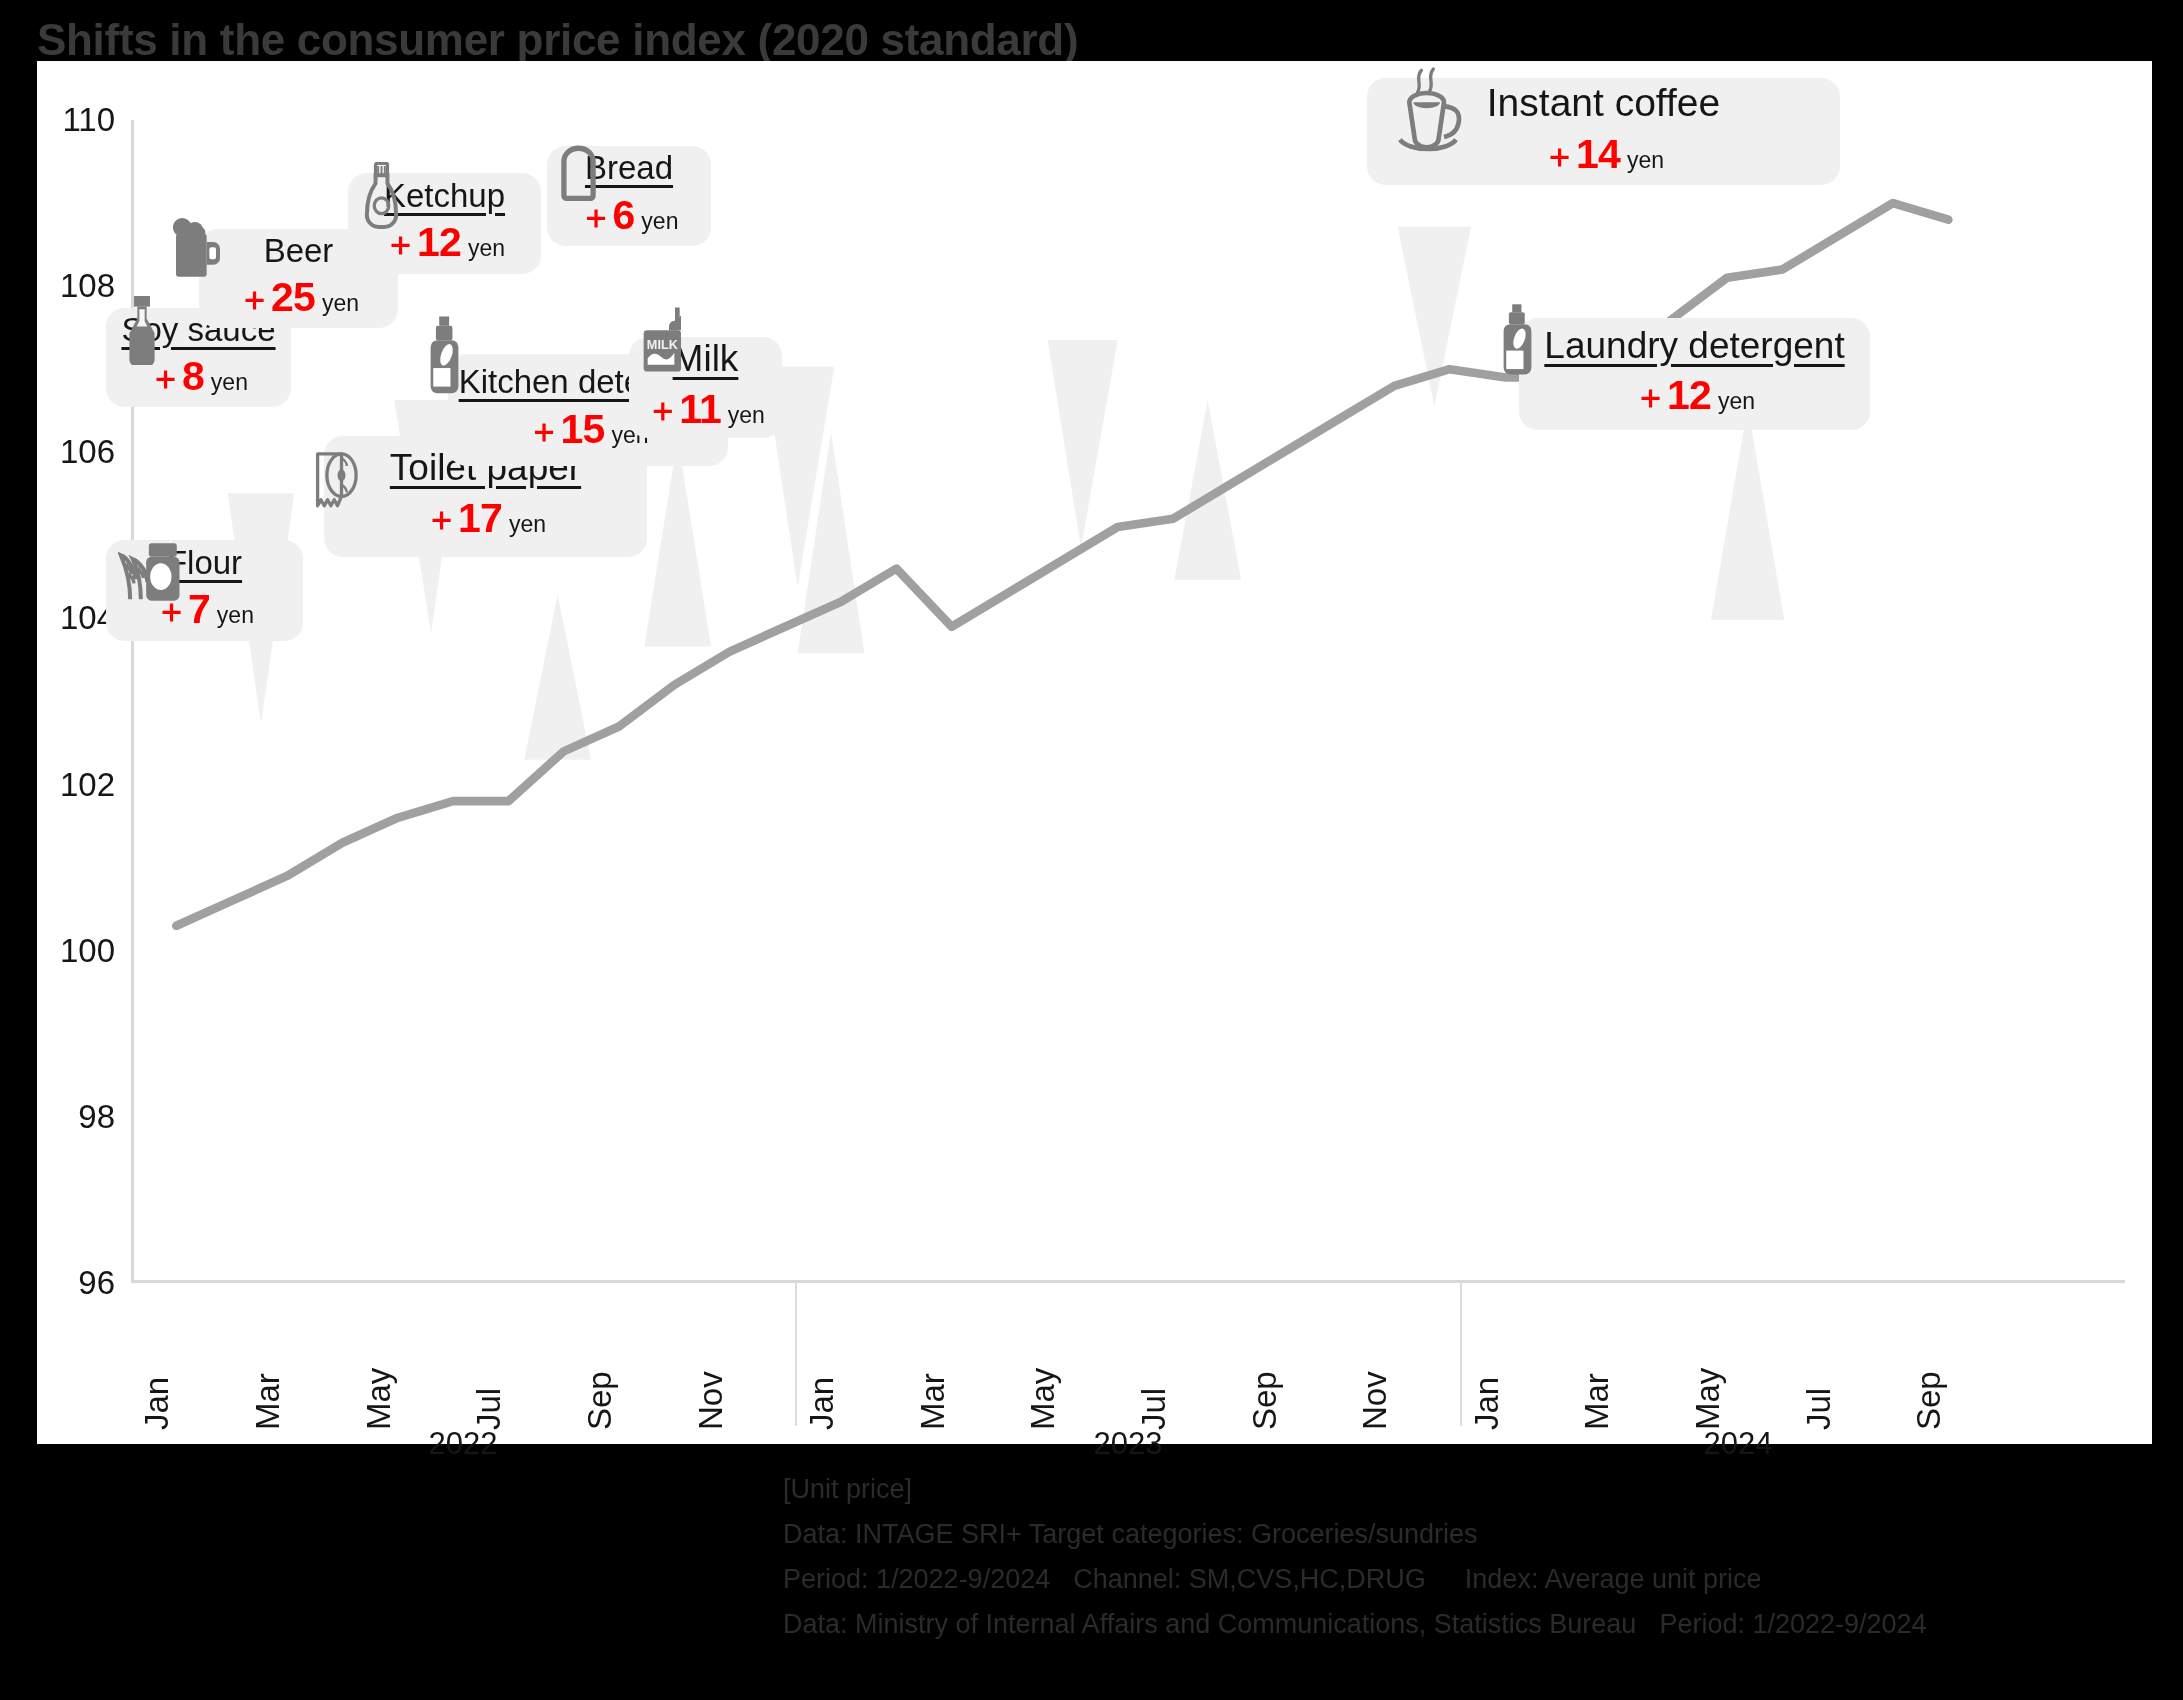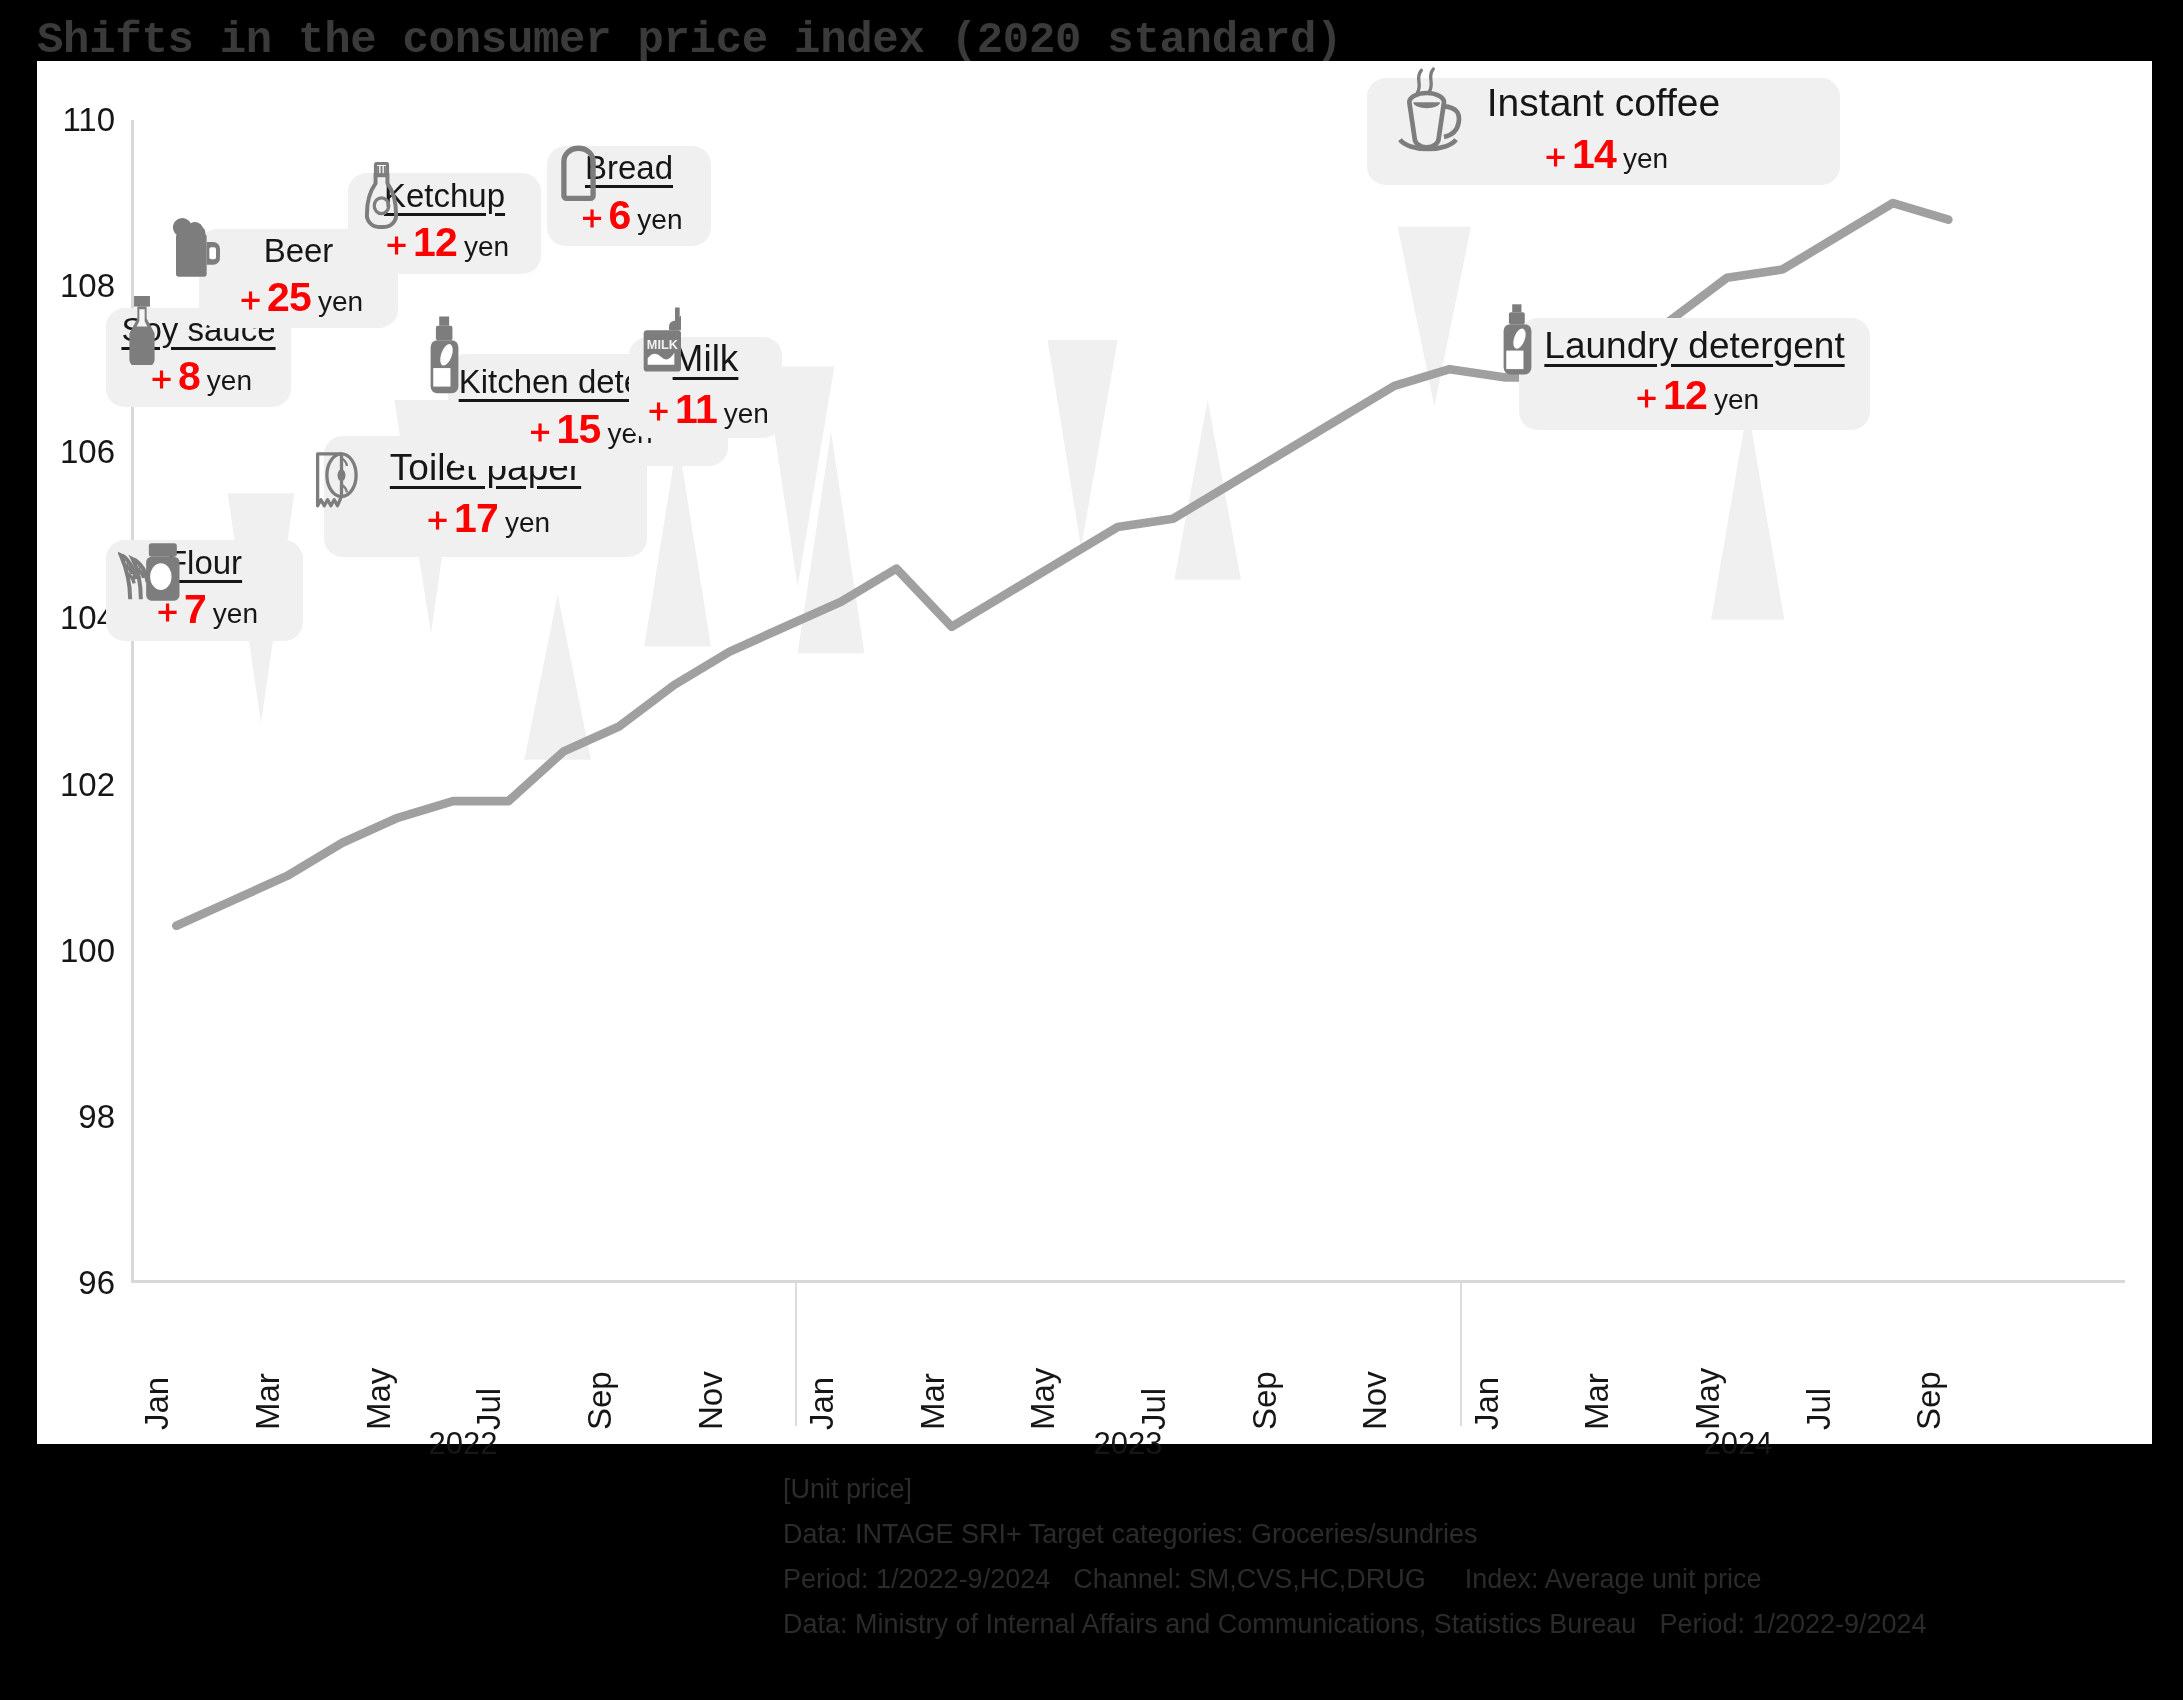--- a/index.html
+++ b/index.html
@@ -13,21 +13,20 @@
   }
   #stage { position:absolute; inset:0; }
 
   
   #title {
     position:absolute; left:37px; top:14.7px;
     font-size: 44px; font-weight: bold;
     color: #3a3a3a;
     letter-spacing: -0.3px;
     white-space: nowrap;
-    font-family: Liberation Mono, monospace;
   }
 
   
   #panel {
     position:absolute; left:37px; top:61px;
     width: 2115px; height: 1383px;
     background:#ffffff;
   }
 
   
@@ -119,21 +118,21 @@
     line-height:1.0;
   }
   .c-val .plus {
     color:#ff0000; font-size: 33px; font-weight:bold;
     position:relative; top:-1.3px;
   }
   .c-val .num {
     color:#ff0000; font-size: 41px; font-weight:bold;
     letter-spacing:-0.7px;
   }
-  .c-val .yen { color:#161616; font-size: 28px; margin-left:6.7px; }
+  .c-val .yen { color:#161616; font-size: 23px; margin-left:6.7px; }
 
   .ico { position:absolute; }
   .ico svg { display:block; }
 
   
   #footer {
     position:absolute;
     left: 783px; top: 1467px;
     color:#2b2b2b;
     font-size: 27px;

